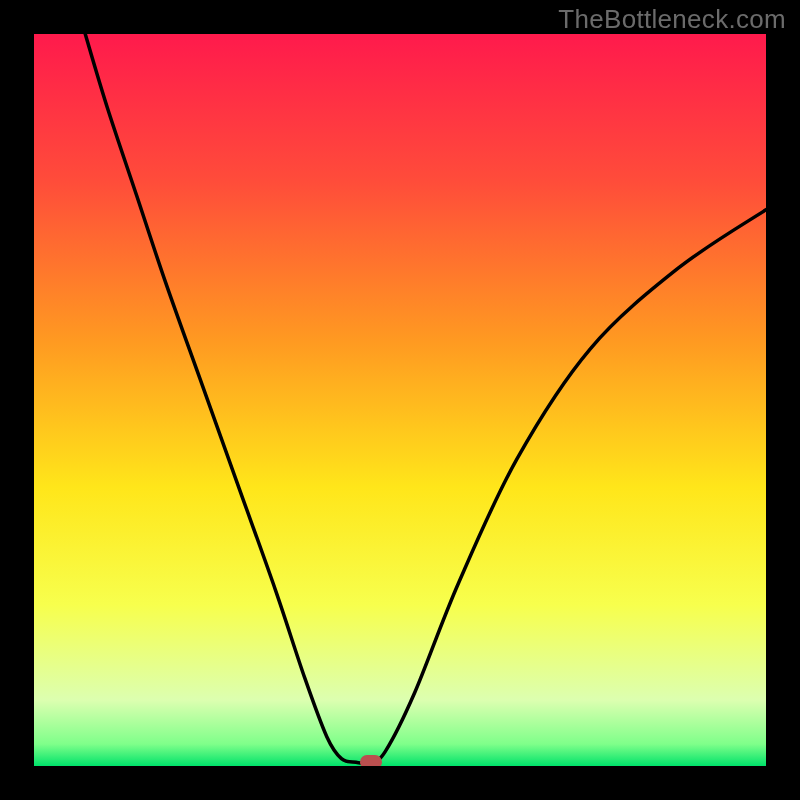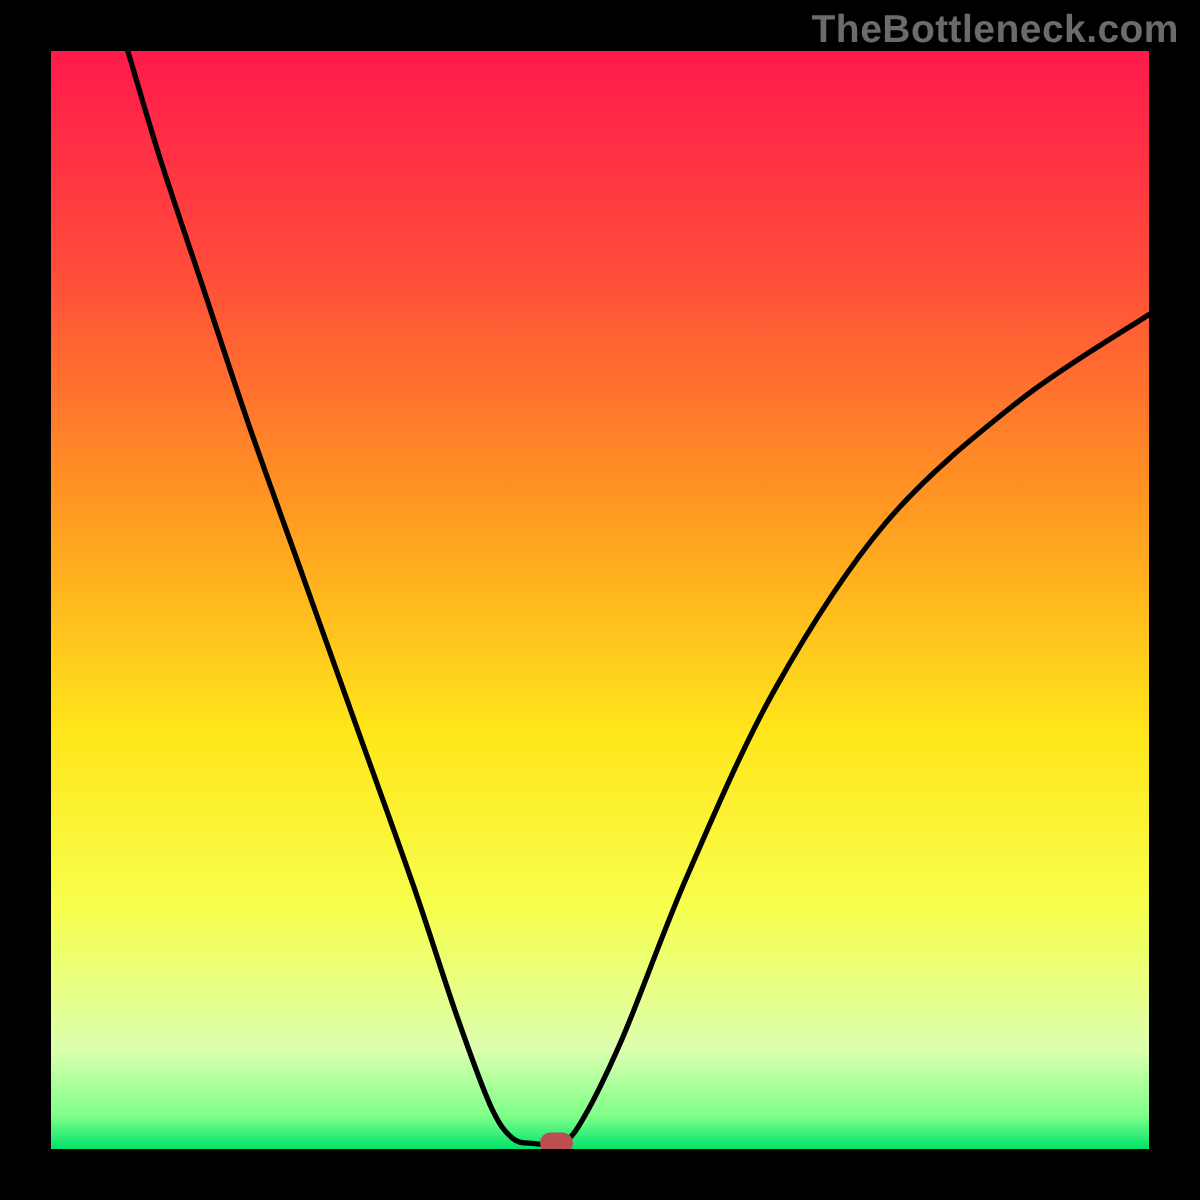--- a/index.html
+++ b/index.html
@@ -16,21 +16,21 @@
     height: 800px;
     background: #000000;
   }
   .watermark {
     position: absolute;
     top: 4px;
     right: 14px;
     color: #6b6b6b;
     font-family: Arial, Helvetica, sans-serif;
     font-size: 26px;
-    font-weight: 700;
+    font-weight: 400;
     letter-spacing: 0.3px;
     z-index: 10;
   }
   .plot {
     position: absolute;
     left: 34px;
     top: 34px;
     width: 732px;
     height: 732px;
     overflow: hidden;

